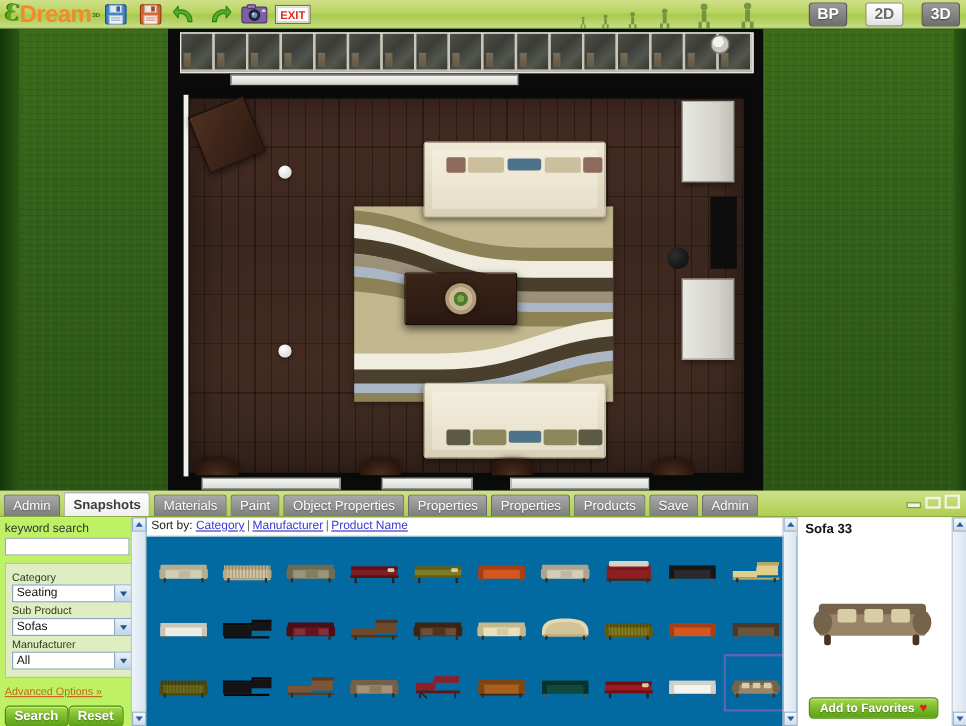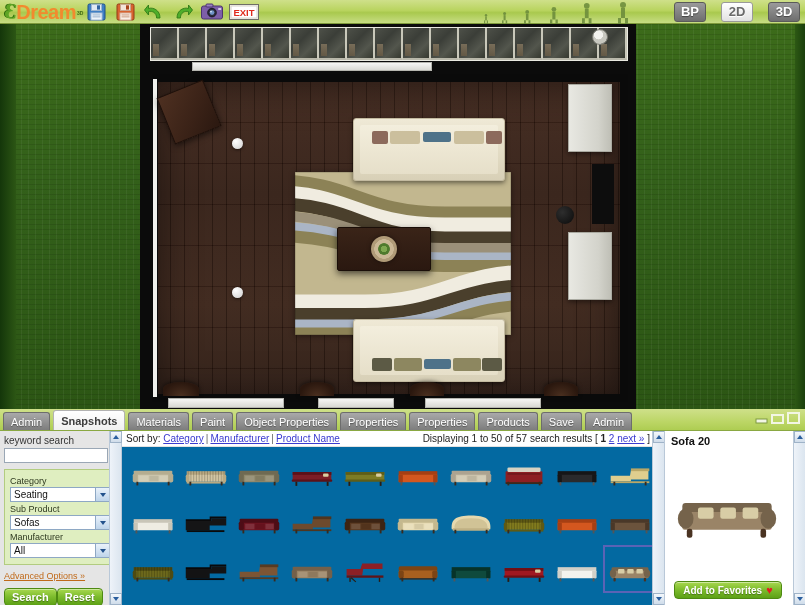--- a/index.html
+++ b/index.html
@@ -241,21 +241,21 @@
   }
   .wc { width: 13px; height: 12px; cursor: pointer; }
 
   #panels {
     position: absolute; top: 22px; left: 0; width: 805px; height: 174px;
     display: flex; background: #ffffff;
   }
 
   
   #search-pane {
-    width: 122px; height: 174px; background: #e5e5e5;
+    width: 122px; height: 174px; background: #bef264;
     border-right: 1px solid #b9c8d8;
     padding: 4px 4px 0 4px; position: relative;
   }
   .lbl { font-size: 10px; color: #333; display:block; margin-bottom: 2px; }
   #kw-input {
     width: 104px; height: 15px; border: 1px solid #9aa7b5;
     font-size: 10px; padding: 0 3px; font-family:"Liberation Sans",sans-serif;
   }
   #filters {
     margin-top: 6px; background: #dfeec0; border: 1px solid #b2cc80;
@@ -659,27 +659,20 @@
             </div>
         </div>
       </div>
 
       <div id="results-pane">
         <div id="results-head">
           <div>
             <span>Sort by:</span>
             <a>Category</a><span class="sep">|</span><a>Manufacturer</a><span class="sep">|</span><a>Product Name</a>
           </div>
-          <div>
-            <span>Displaying 1 to 50 of 57 search results [</span>
-            <b>1</b>
-            <a>2</a>
-            <a>next »</a>
-            <span>]</span>
-          </div>
         </div>
 
         <div id="grid">
             <div class="cell">
               <svg width="46" height="28" viewBox="0 0 100 60">
                 <rect x="8" y="25" width="84" height="12" rx="2" fill="#b5ad90"></rect>
                 <rect x="8" y="34" width="84" height="16" rx="2" fill="#cfc8ae"></rect>
                 <rect x="6" y="32" width="11" height="18" rx="3" fill="#b5ad90"></rect>
                 <rect x="83" y="32" width="11" height="18" rx="3" fill="#b5ad90"></rect>
                 <rect x="20" y="36" width="20" height="12" fill="rgba(255,255,255,.12)"></rect>
@@ -1041,21 +1034,21 @@
           <div class="sb-arrow up">
               <i></i>
             </div>
           <div class="sb-arrow down bottom">
               <i></i>
             </div>
         </div>
       </div>
 
       <div id="detail-pane">
-        <div id="detail-title">Sofa 20</div>
+        <div id="detail-title">Sofa 33</div>
         <div id="detail-img">
             <svg width="112" height="67" viewBox="0 0 100 60">
               <rect x="10" y="26" width="80" height="12" rx="3" fill="#75634b"></rect>
               <rect x="10" y="34" width="80" height="16" rx="2" fill="#9a8467"></rect>
               <ellipse cx="13" cy="40" rx="7" ry="9" fill="#75634b"></ellipse>
               <ellipse cx="87" cy="40" rx="7" ry="9" fill="#75634b"></ellipse>
               <rect x="24" y="30" width="14" height="10" rx="2" fill="#d8cda6"></rect>
               <rect x="44" y="30" width="14" height="10" rx="2" fill="#d8cda6"></rect>
               <rect x="64" y="30" width="14" height="10" rx="2" fill="#d8cda6"></rect>
               <rect x="14" y="49" width="5" height="8" rx="2" fill="#4a3322"></rect>

